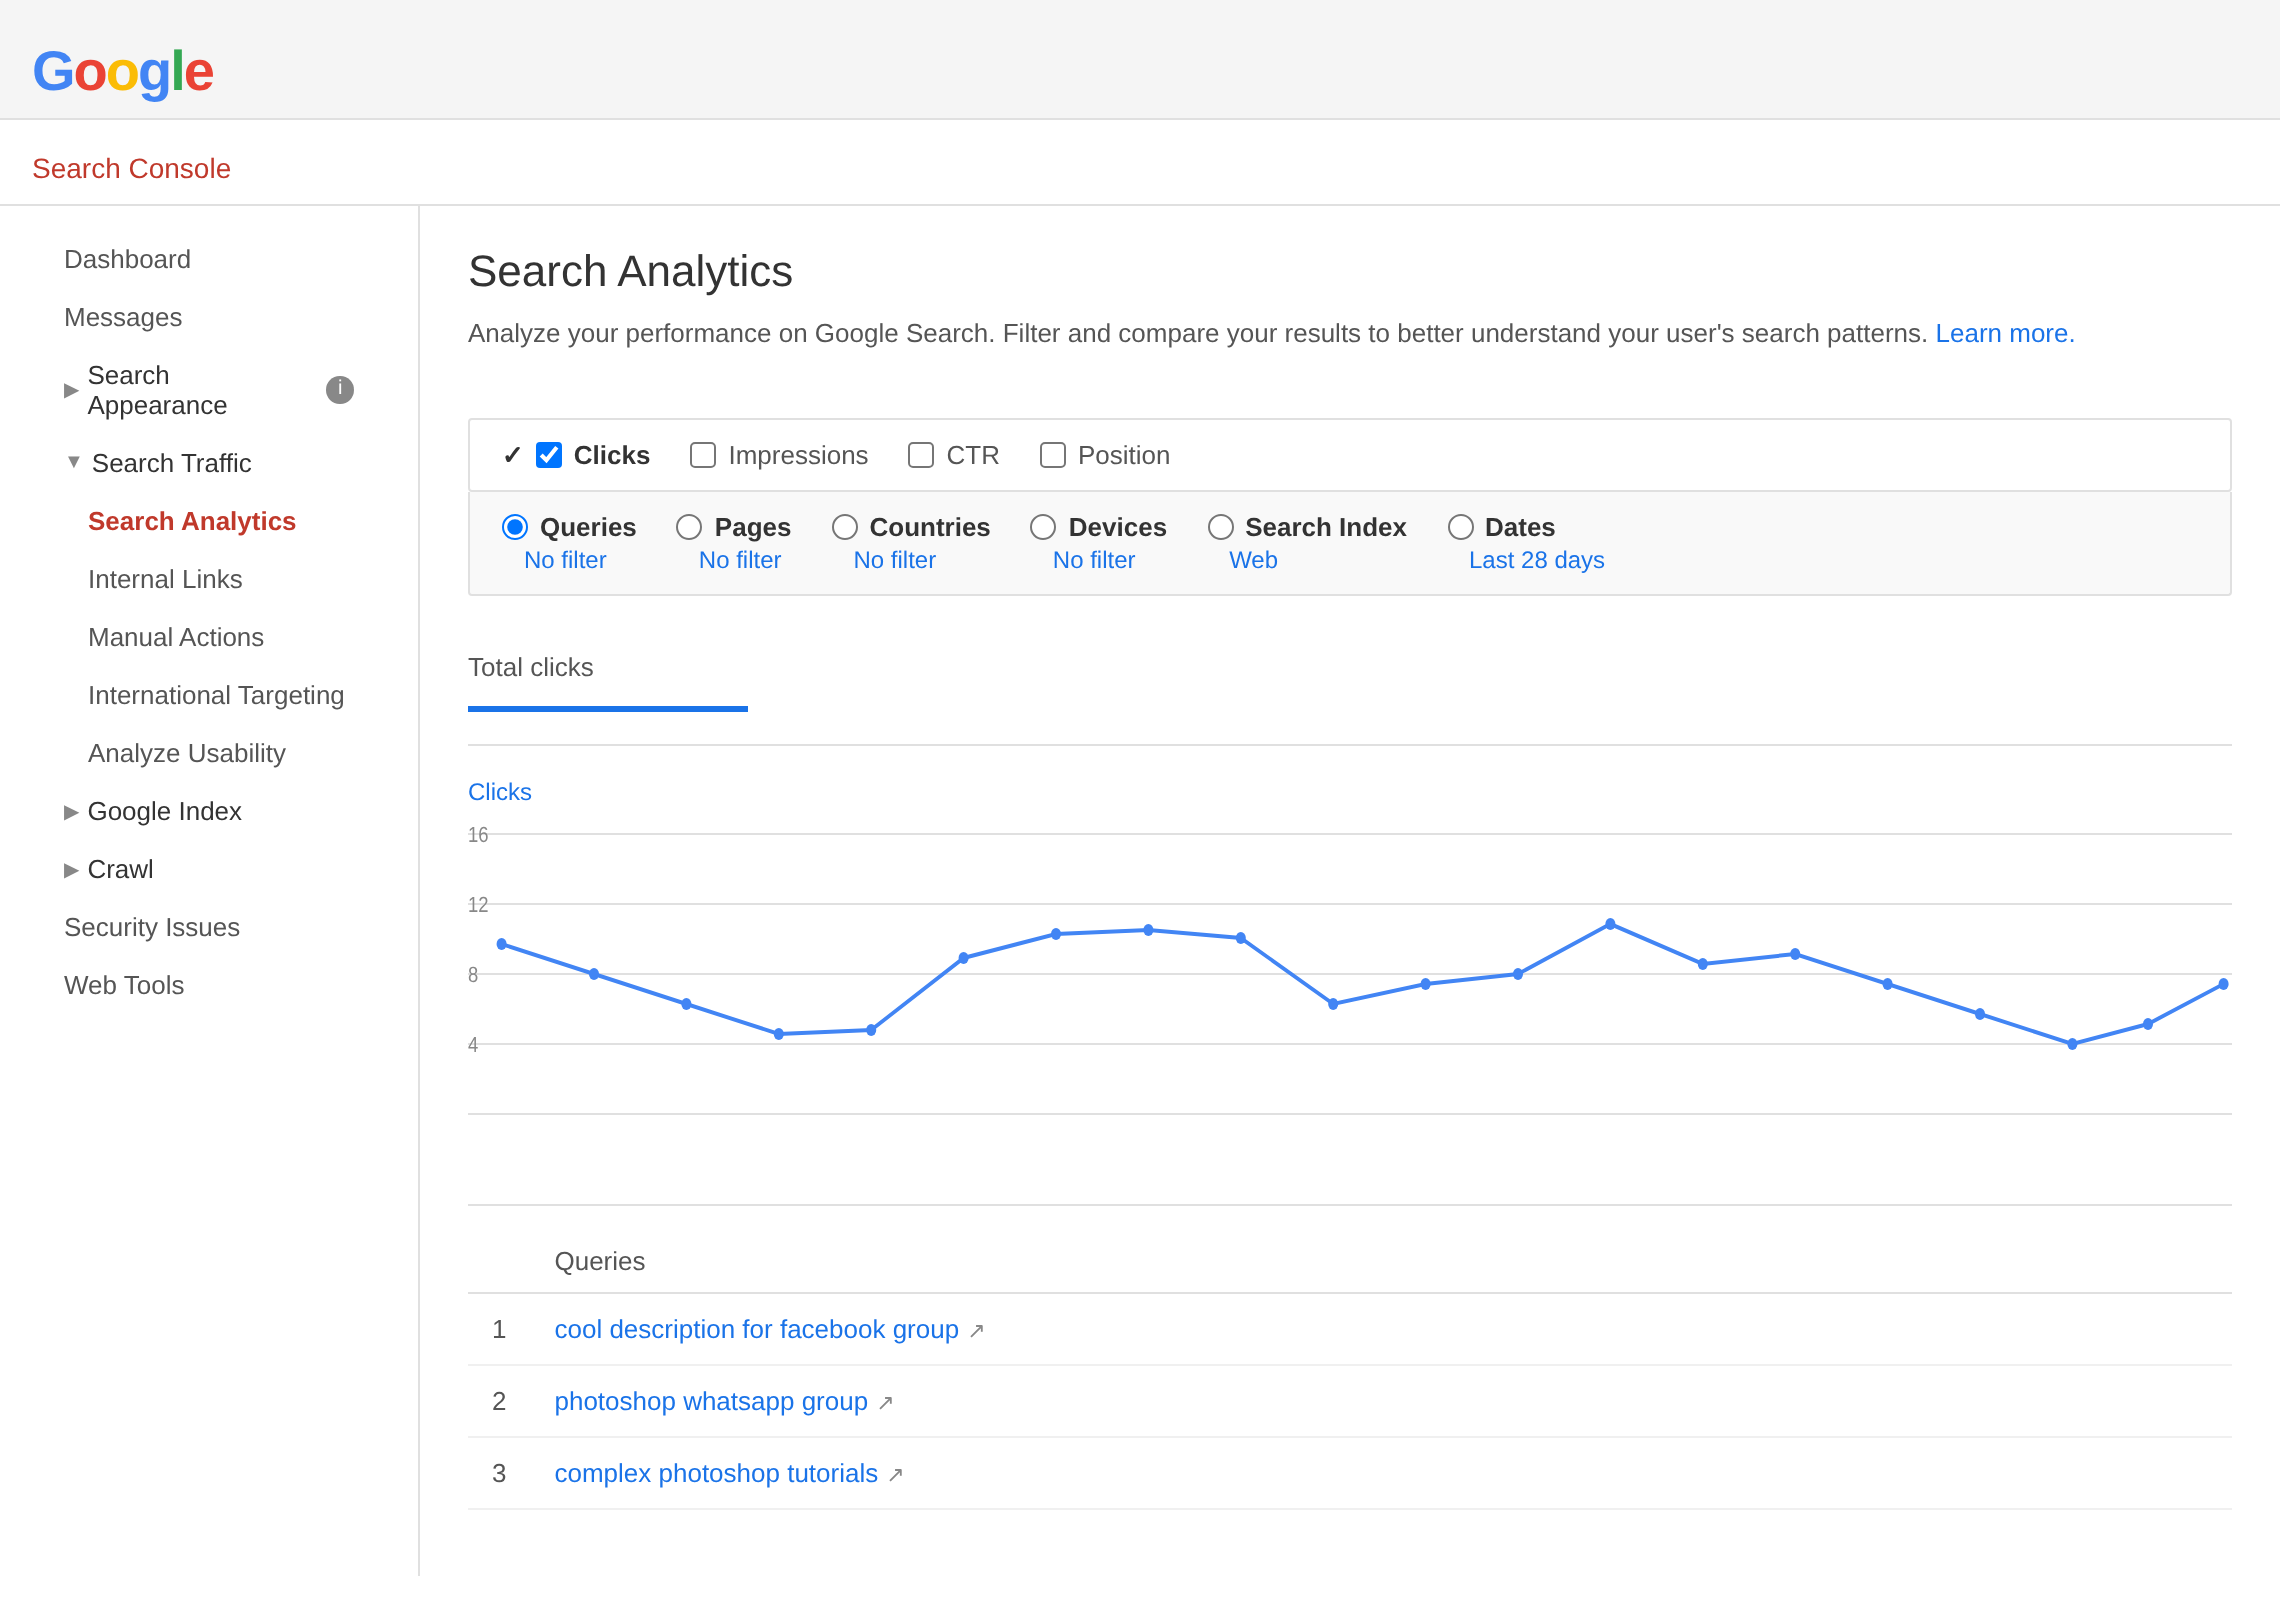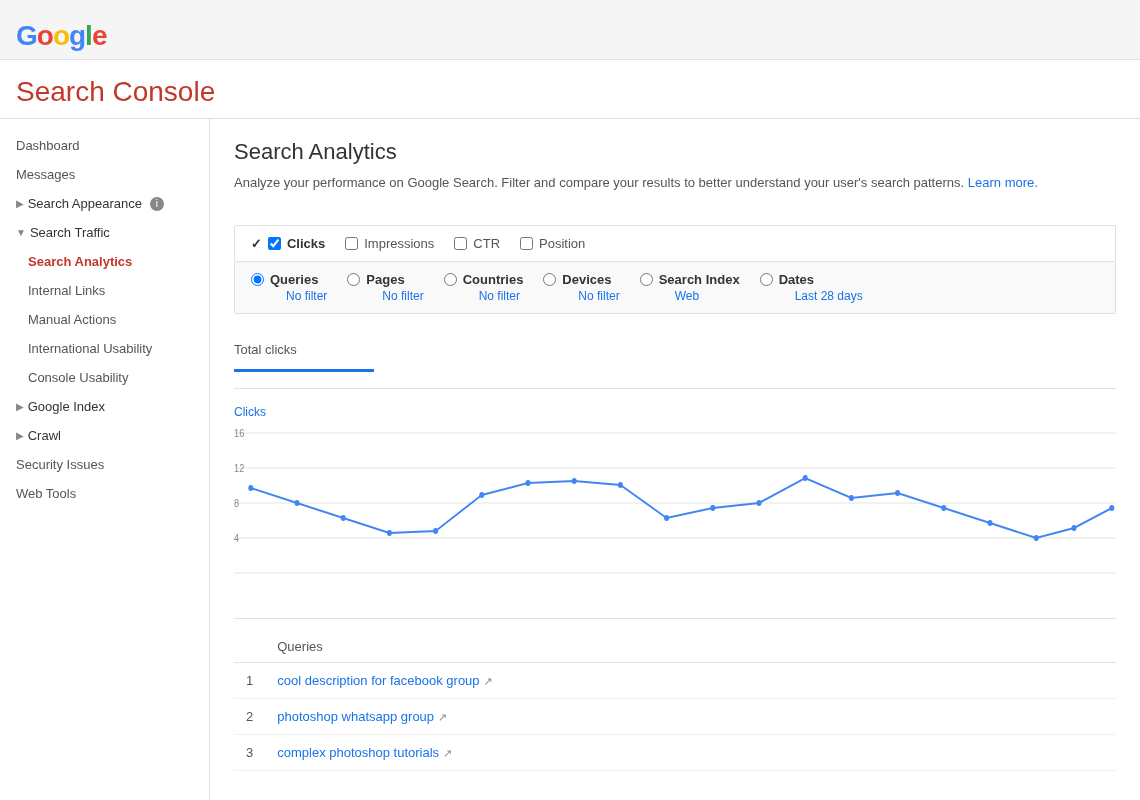--- a/index.html
+++ b/index.html
@@ -23,38 +23,38 @@
     .google-logo span:nth-child(1) { color: #4285f4; }
     .google-logo span:nth-child(2) { color: #ea4335; }
     .google-logo span:nth-child(3) { color: #fbbc05; }
     .google-logo span:nth-child(4) { color: #4285f4; }
     .google-logo span:nth-child(5) { color: #34a853; }
     .google-logo span:nth-child(6) { color: #ea4335; }
 
     
     #sc-title {
       padding: 16px 16px 10px 16px;
-      font-size: 28px;
+      font-size: 14px;
       color: #c0392b;
       font-weight: normal;
       border-bottom: 1px solid #e0e0e0;
     }
 
     
     #layout {
       display: flex;
       height: calc(800px - 60px - 55px);
     }
 
     
     #sidebar {
       width: 210px;
       min-width: 210px;
       border-right: 1px solid #e0e0e0;
-      padding: 12px 0;
+      padding: 12px 16px;
       background: #fff;
       overflow-y: auto;
     }
     .nav-item {
       padding: 7px 16px;
       cursor: pointer;
       color: #555;
       display: flex;
       align-items: center;
       gap: 4px;
@@ -152,21 +152,21 @@
     .radio-item-top {
       display: flex;
       align-items: center;
       gap: 6px;
     }
     .radio-item input[type="radio"] { cursor: pointer; }
     .radio-label { font-size: 13px; color: #333; font-weight: bold; }
     .radio-sub {
       font-size: 12px;
       color: #1a73e8;
-      margin-left: 35px;
+      margin-left: 11px;
       margin-top: 2px;
       cursor: pointer;
     }
 
     
     .metrics-container {
       display: flex;
       margin-bottom: 0;
       border-bottom: 1px solid #e0e0e0;
       padding-bottom: 16px;
@@ -248,22 +248,22 @@
       <span>Search Appearance</span>
       <span class="nav-info-icon">i</span>
     </div>
     <div class="nav-item section-header">
       <span class="nav-arrow">▼</span>
       <span>Search Traffic</span>
     </div>
     <div class="nav-item child active">Search Analytics</div>
     <div class="nav-item child">Internal Links</div>
     <div class="nav-item child">Manual Actions</div>
-    <div class="nav-item child">International Usability</div>
-    <div class="nav-item child">Console Usability</div>
+    <div class="nav-item child">International Targeting</div>
+    <div class="nav-item child">Analyze Usability</div>
     <div class="nav-item section-header">
       <span class="nav-arrow">▶</span>
       <span>Google Index</span>
     </div>
     <div class="nav-item section-header">
       <span class="nav-arrow">▶</span>
       <span>Crawl</span>
     </div>
     <div class="nav-item">Security Issues</div>
     <div class="nav-item">Web Tools</div>

